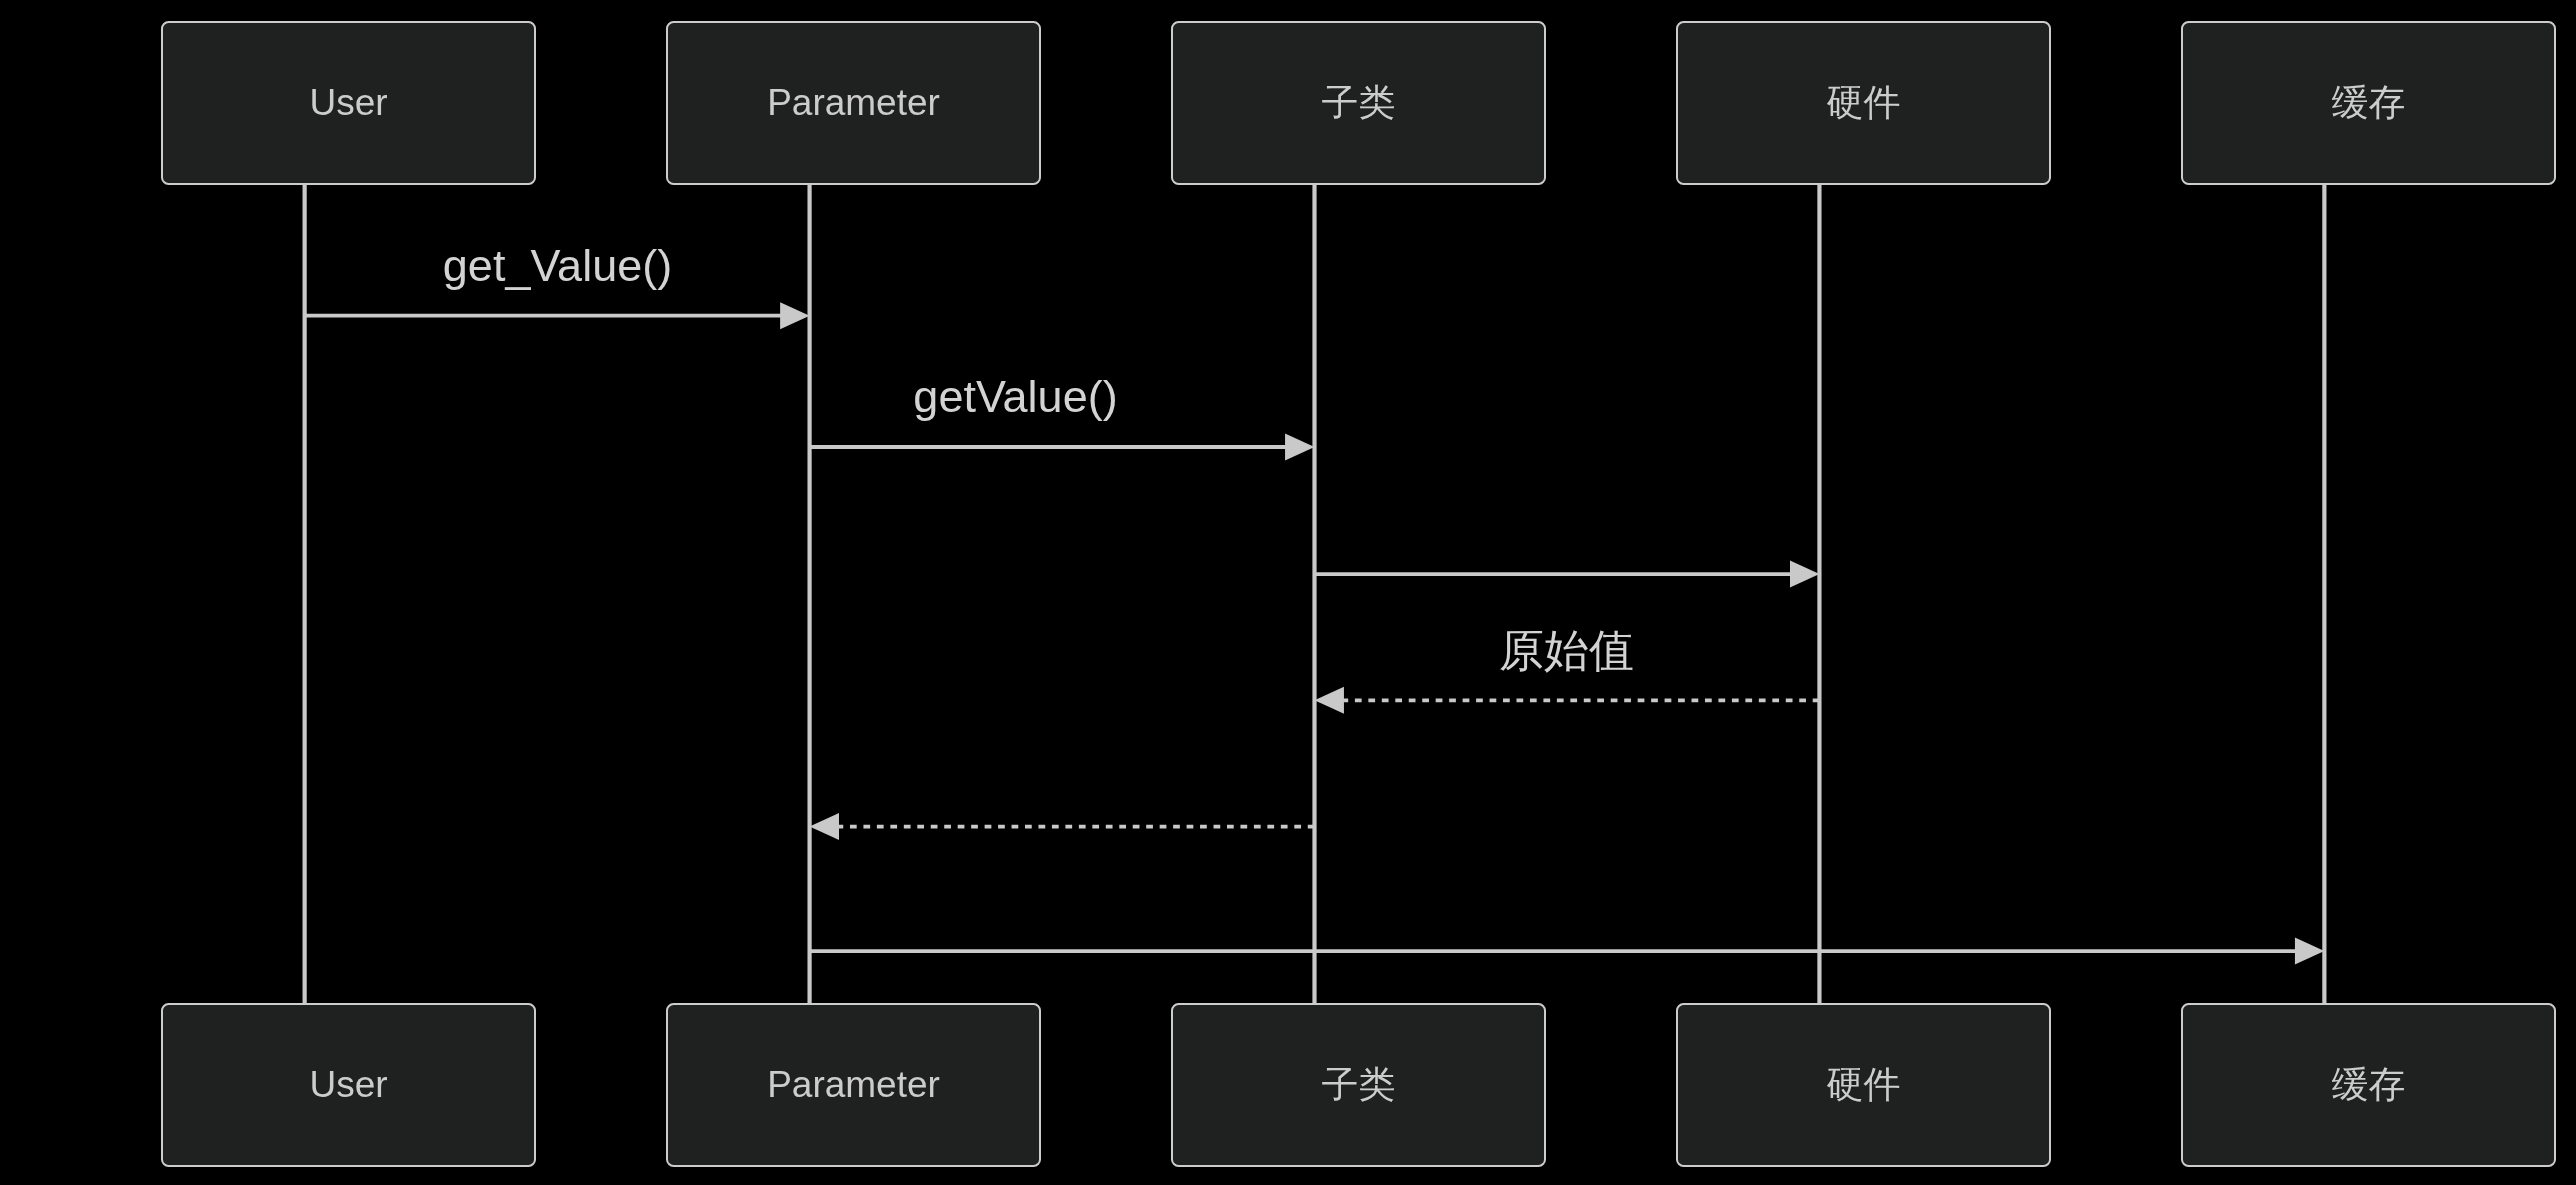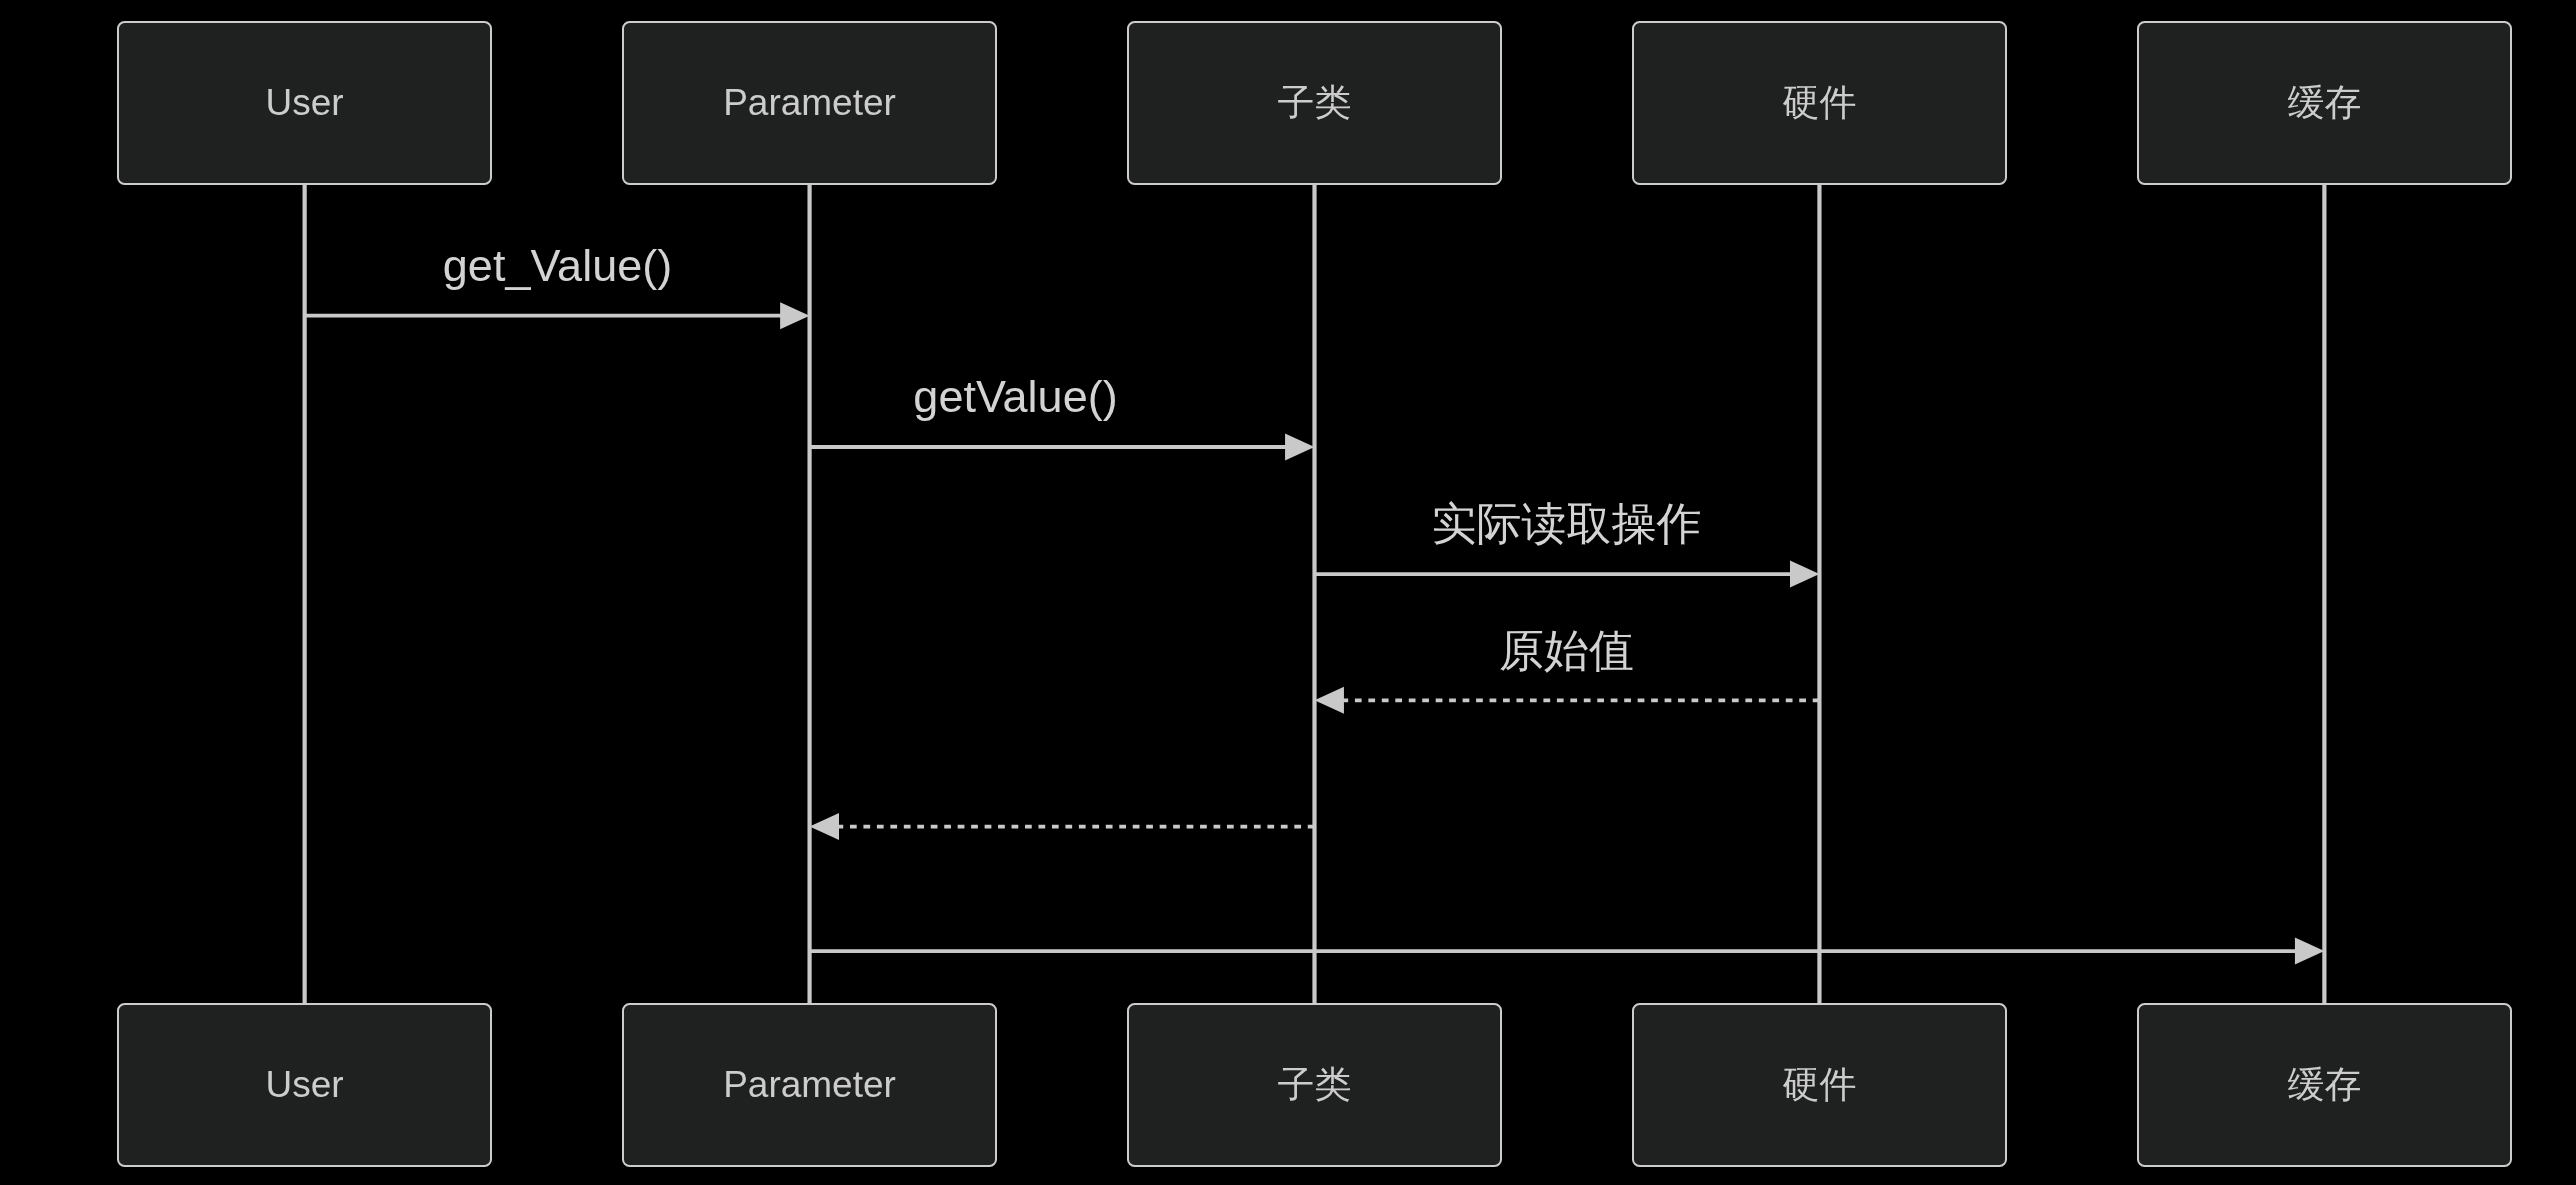--- a/index.html
+++ b/index.html
@@ -17,20 +17,21 @@
     position: absolute;
     width: 375px; height: 164px;
     box-sizing: border-box;
     background: var(--actor-fill, #1f2020);
     border: 2.5px solid var(--actor-border, #cccccc);
     border-radius: 7.6px;
     display: flex; align-items: center; justify-content: center;
     color: var(--actor-text, #cccccc);
     font-size: 37px;
     white-space: nowrap;
+    margin-left: 44px;
   }
   .actor-box.row-top { top: 21px; }
   .actor-box.row-bottom { top: 1003px; }
   svg.layer { position: absolute; left: 0; top: 0; display: block; }
   .lifeline { stroke: var(--line, #c9c9c9); stroke-width: 5; }
   .msg-line { stroke: var(--line, #c9c9c9); stroke-width: 4.5; fill: none; }
   .dotted { stroke-dasharray: 8 8; }
   .head { fill: var(--line, #c9c9c9); stroke: none; }
   .msg-label {
     position: absolute;
@@ -84,21 +85,20 @@
 
     <line class="msg-line dotted" x1="1562" y1="982" x2="968" y2="982"></line>
     <polygon class="head" points="962,982 997,966 997,998"></polygon>
 
     <line class="msg-line" x1="962" y1="1130" x2="2756" y2="1130"></line>
     <polygon class="head" points="2762,1130 2727,1114 2727,1146"></polygon>
   </svg>
 
   <div class="msg-label" style="left:263px;  top:244px">get_Value()</div>
   <div class="msg-label" style="left:721px;  top:375px">getValue()</div>
-  <div class="msg-label" style="left:1272px; top:502px">实际读取操作</div>
   <div class="msg-label" style="left:1272px; top:629px">原始值</div>
 
   <div class="actor-box row-bottom" style="left:117px">
       <span>User</span>
     </div>
   <div class="actor-box row-bottom" style="left:622px">
       <span>Parameter</span>
     </div>
   <div class="actor-box row-bottom" style="left:1127px">
       <span>子类</span>

